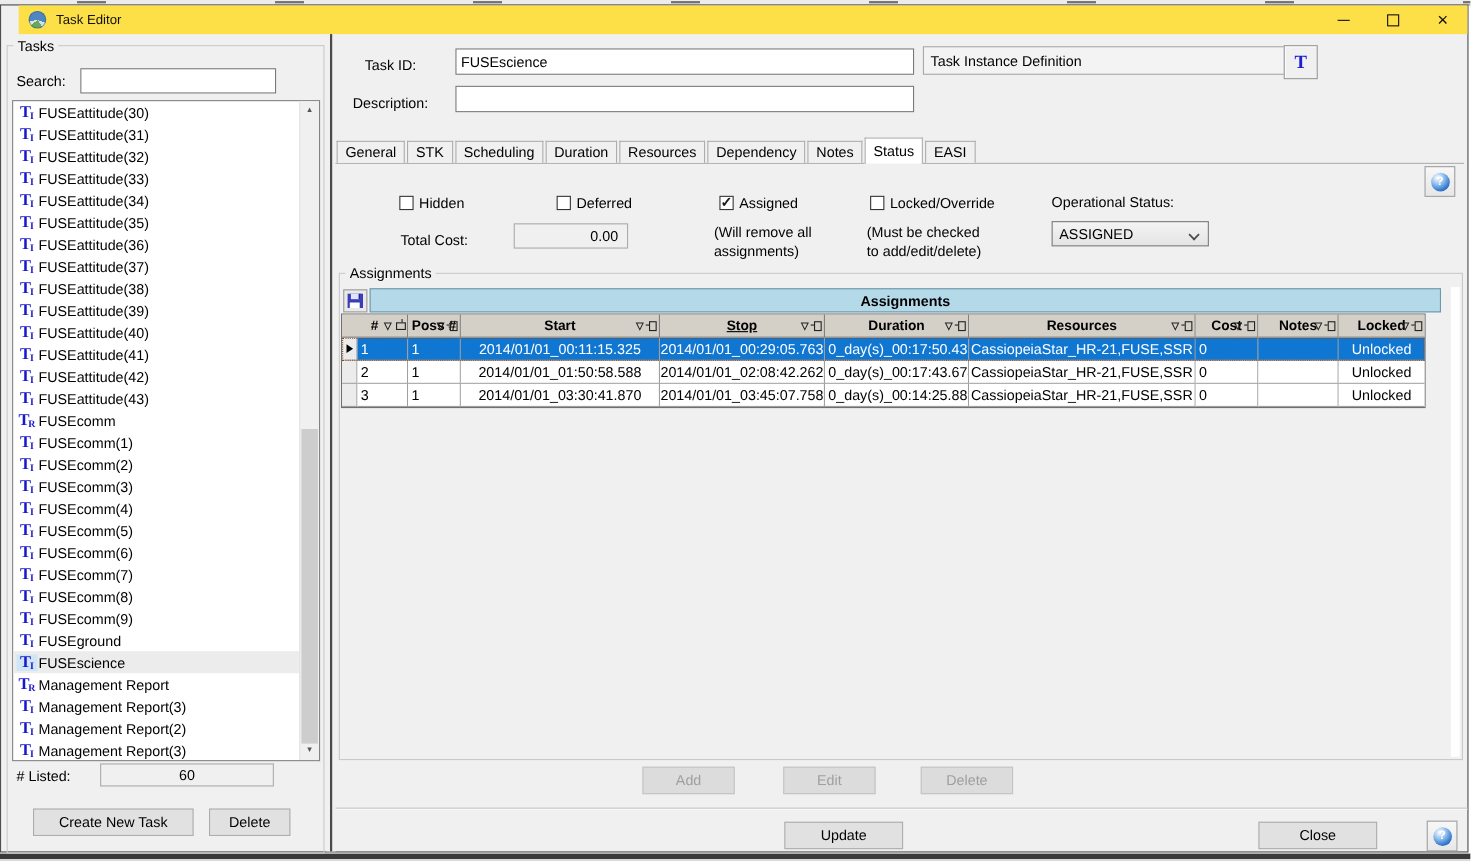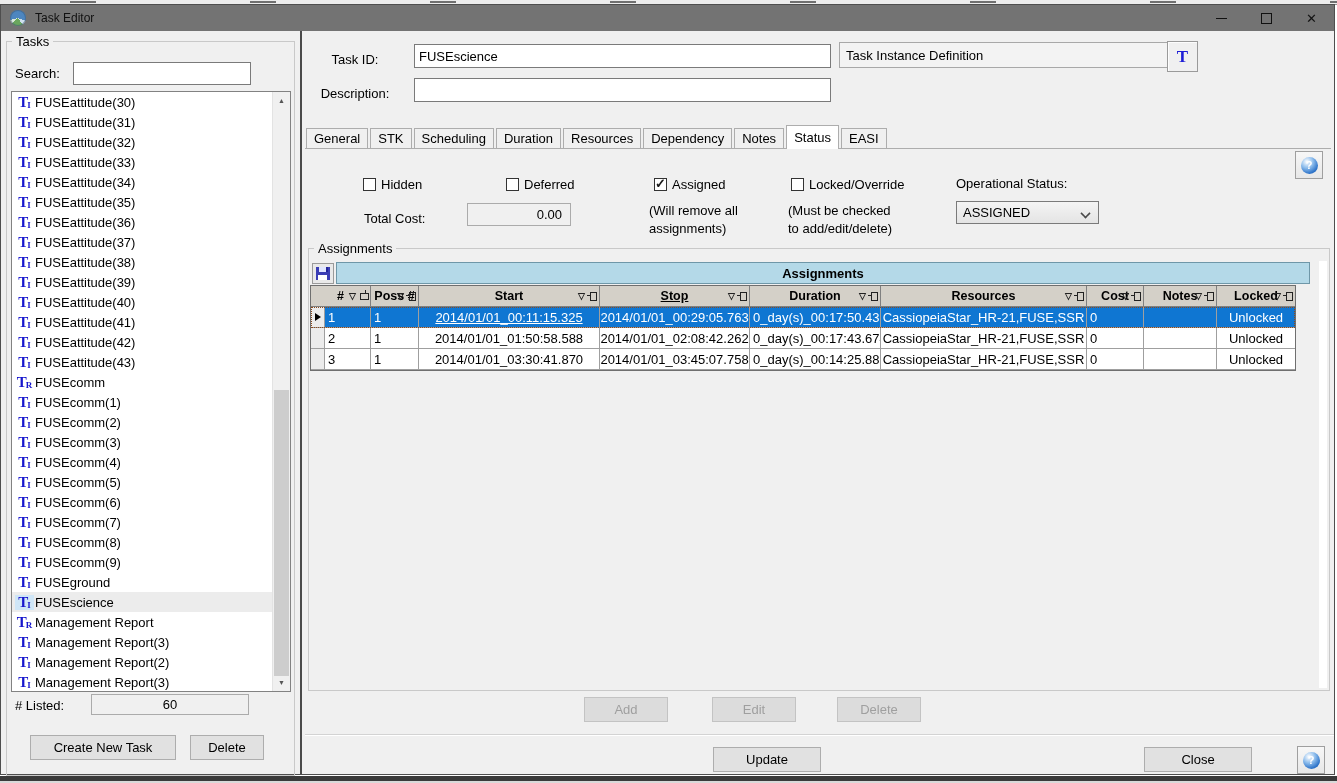--- a/index.html
+++ b/index.html
@@ -7,21 +7,21 @@
     font-family:"Liberation Sans",sans-serif;font-size:13px;color:#000;background:#fff}
   
   .backstrip{position:absolute;left:0;top:0;width:100%;height:4px;background:#ececec;
     border-bottom:1px solid #8d8d8d;
     background-image:repeating-linear-gradient(90deg,transparent 0 70px,rgba(70,70,70,.75) 70px 96px,transparent 96px 180px);
     background-size:100% 2px;background-repeat:no-repeat;background-position:0 1px}
   .bottomstrip{position:absolute;left:0;bottom:0;width:100%;height:7px;
     background:linear-gradient(#3a3a3a 0 5px,#d9d9d9 5px 7px)}
 
   .window{position:absolute;left:0;top:4px;width:1335px;height:771px;border:1px solid #4e4e4e;background:#f0f0f0;box-sizing:border-box}
-  .titlebar{position:absolute;left:0;top:0;right:0;height:26px;background:#737373;display:flex;align-items:center;padding-left:9px;box-sizing:border-box}
+  .titlebar{position:absolute;left:16px;top:0;right:0;height:26px;background:#fde047;display:flex;align-items:center;padding-left:9px;box-sizing:border-box}
   .appicon{width:16px;height:16px;border-radius:50%;
     background:conic-gradient(from 30deg,#4d86c0 0 22%,#cfe0ee 22% 32%,#6aa65e 32% 55%,#d9e8da 55% 63%,#4d86c0 63% 100%);
     box-shadow:inset 0 0 0 1px rgba(60,90,120,.55)}
   .title-text{margin-left:9px;font-size:12px;color:#111}
   .wbtns{margin-left:auto;display:flex;height:100%}
   .wbtn{width:45px;height:100%;display:flex;align-items:center;justify-content:center}
   .glyph-min{width:11px;height:1px;background:#111}
   .glyph-max{width:9px;height:9px;border:1px solid #111}
   .glyph-close{font-size:13px;line-height:13px;color:#111}
 
@@ -507,21 +507,21 @@
                 </span>
               </div>
             </div>
           <div>
               <div class="trow selected">
                 <div class="cell marker" style="width: 14px;">
                   <span class="arrowright"></span>
                 </div>
                 <div class="cell" style="width: 46px;">1</div>
                 <div class="cell" style="width: 48px;">1</div>
-                <div class="cell ac" style="width: 181px; text-decoration: underline;">2014/01/01_00:11:15.325</div>
+                <div class="cell ac" style="width: 181px;">2014/01/01_00:11:15.325</div>
                 <div class="cell ac" style="width: 150px;">2014/01/01_00:29:05.763</div>
                 <div class="cell" style="width: 131px;">0_day(s)_00:17:50.438</div>
                 <div class="cell ac" style="width: 206px;">CassiopeiaStar_HR-21,FUSE,SSR</div>
                 <div class="cell" style="width: 57px;">0</div>
                 <div class="cell" style="width: 73px;"></div>
                 <div class="cell ac" style="width: 78px;">Unlocked</div>
               </div>
               <div class="trow">
                 <div class="cell marker" style="width: 14px;"></div>
                 <div class="cell" style="width: 46px;">2</div>

